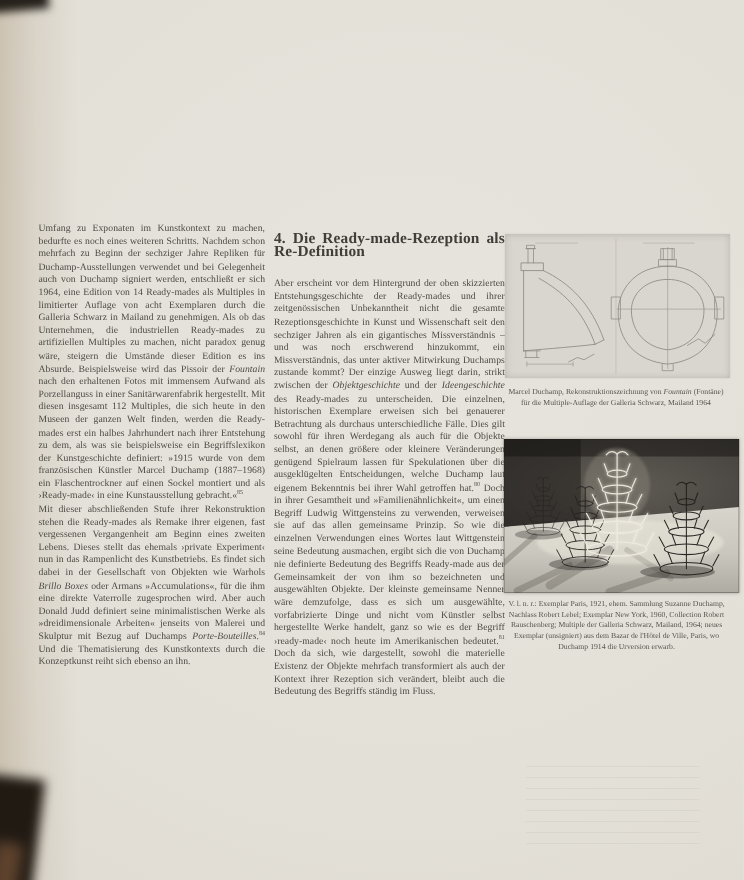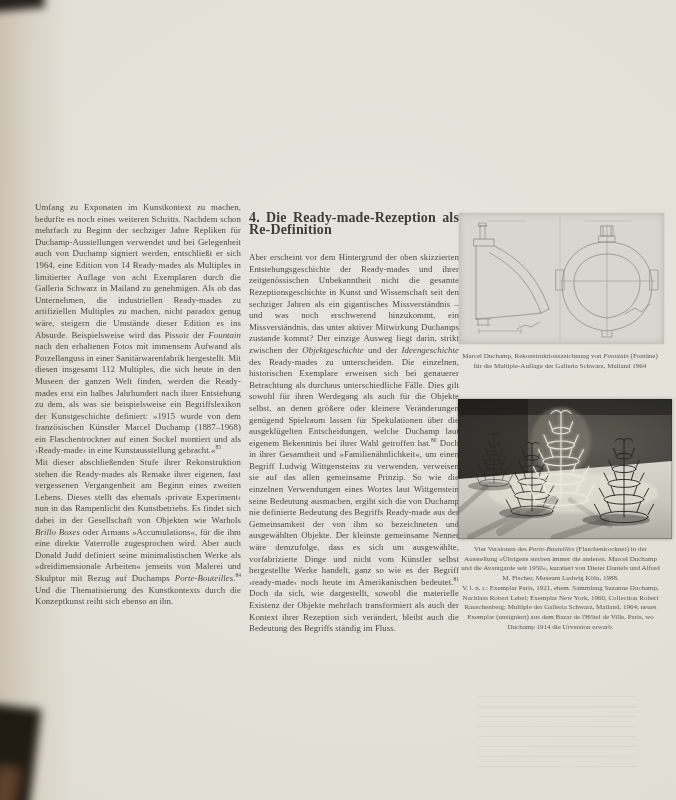--- a/index.html
+++ b/index.html
@@ -155,21 +155,20 @@
       <use href="#rack" transform="translate(74,112) scale(0.7)" stroke="#23211d" stroke-width="1.2" vector-effect="non-scaling-stroke" opacity="0.95"></use>
       <use href="#rack" transform="translate(103,100) scale(0.9)" stroke="#f3f0e6" stroke-width="3" vector-effect="non-scaling-stroke" opacity="0.28" filter="url(#soft)"></use>
       <use href="#rack" transform="translate(103,100) scale(0.9)" stroke="#efecdf" stroke-width="1.2" vector-effect="non-scaling-stroke" opacity="0.95"></use>
       <use href="#rack" transform="translate(166,118) scale(0.8)" stroke="#21201c" stroke-width="1.2" vector-effect="non-scaling-stroke" opacity="0.95"></use>
 
       <rect x="0" y="0" width="214" height="140" fill="none" stroke="#1c1a17" stroke-width="1.5" opacity="0.35"></rect>
     </svg>
   </div>
 
   <div class="caption caption-2">
-    <p>Vier Versionen des <i>Porte-Bouteilles</i> (Flaschentrockner) in der Ausstellung »Übrigens sterben immer die anderen. Marcel Duchamp und die Avantgarde seit 1950«, kuratiert von Dieter Daniels und Alfred M. Fischer, Museum Ludwig Köln, 1988.</p>
     <p>V. l. n. r.: Exemplar Paris, 1921, ehem. Sammlung Suzanne Duchamp, Nachlass Robert Lebel; Exemplar New York, 1960, Collection Robert Rauschenberg; Multiple der Galleria Schwarz, Mailand, 1964; neues Exemplar (unsigniert) aus dem Bazar de l'Hôtel de Ville, Paris, wo Duchamp 1914 die Urversion erwarb.</p>
   </div>
 
   <div class="pagenum">29</div>
 
   <div class="showthrough"></div>
 
 </div>
 
 </body></html>

